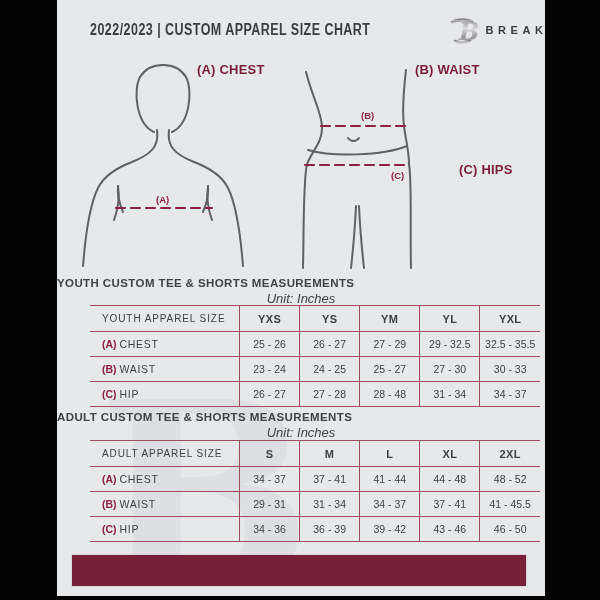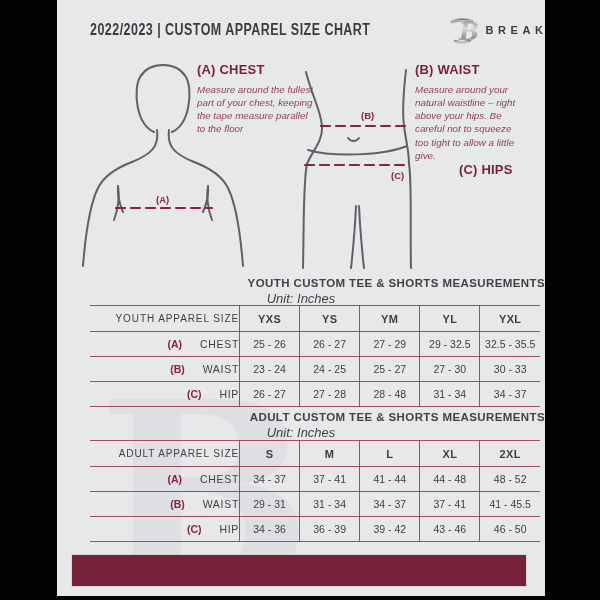--- a/index.html
+++ b/index.html
@@ -30,37 +30,37 @@
 
   
   .fig{position:absolute;}
   .fig-upper{left:15px;top:56px;}
   .fig-lower{left:233px;top:56px;}
   .fig path{fill:none;stroke:#606165;stroke-width:2;stroke-linecap:round;}
   .fig .dash{stroke:#8e2040;stroke-width:2.2;stroke-dasharray:9 6;}
   .fig text{font-family:"Liberation Sans",sans-serif;font-weight:bold;font-size:9.5px;fill:#8e2040;}
 
   
-  .sec-title{position:absolute;left:0;width:100%;text-align:right;font-weight:bold;
+  .sec-title{position:absolute;left:0;width:100%;text-align:left;font-weight:bold;
              font-size:11.5px;letter-spacing:0.4px;color:#414246;}
   .sec-unit{position:absolute;left:0;width:100%;text-align:center;font-style:italic;
             font-size:13px;color:#414246;}
 
   
   table.size-table{position:absolute;left:33px;width:450px;border-collapse:collapse;table-layout:fixed;}
   .size-table th,.size-table td{border-top:1.4px solid #a34b5e;padding:0;height:24px;
       font-size:10.5px;color:#3f4043;text-align:center;vertical-align:middle;background:transparent;}
   .size-table tr.hdr th{height:25px;}
   .size-table tr:last-child td{border-bottom:1.4px solid #a34b5e;}
   .size-table th:not(:first-child),.size-table td:not(:first-child){border-left:1.4px solid #a34b5e;}
-  .size-table th.first,.size-table td.first{width:137px;text-align:right;padding-left:12px;}
+  .size-table th.first,.size-table td.first{width:137px;text-align:left;padding-left:12px;}
   .size-table th.first{font-weight:normal;font-size:10px;letter-spacing:0.9px;}
   .size-table th.size{font-weight:bold;font-size:11px;letter-spacing:0.4px;}
   .rowkey{color:#8e2040;font-weight:bold;}
-  .rowname{letter-spacing:0.7px;margin-left:15px;}
+  .rowname{letter-spacing:0.7px;}
 
   
   .footer-bar{position:absolute;left:15px;top:555px;width:454px;height:31px;background:#76203a;
               outline:1px solid #d5d6d8;}
 </style>
 </head>
 <body>
 
 <div class="canvas">
   <div class="flyer">
@@ -109,25 +109,23 @@
         <path d="M 66,150 C 65,172 63,194 61,212"></path>
         <path d="M 69,150 C 70,172 72,194 74,212"></path>
         <path class="dash" d="M 31,70 H 116"></path>
         <text x="71" y="63">(B)</text>
         <path class="dash" d="M 15,109 H 117"></path>
         <text x="101" y="123">(C)</text>
       </svg>
 
       <div class="instr instr-a">
         <h3>(A) CHEST</h3>
-        <p>Measure around the fullest part of your chest, keeping the tape measure parallel to the floor</p>
       </div>
       <div class="instr instr-b">
         <h3>(B) WAIST</h3>
-        <p>Measure around your natural waistline – right above your hips. Be careful not to squeeze too tight to allow a little give.</p>
       </div>
       <div class="instr instr-c">
         <h3>(C) HIPS</h3>
       </div>
 
       <div class="sec-title" style="top:277px">YOUTH CUSTOM TEE &amp; SHORTS MEASUREMENTS</div>
       <div class="sec-unit" style="top:291px">Unit: Inches</div>
 
       <table class="size-table" style="top:305px">
         <tbody>

